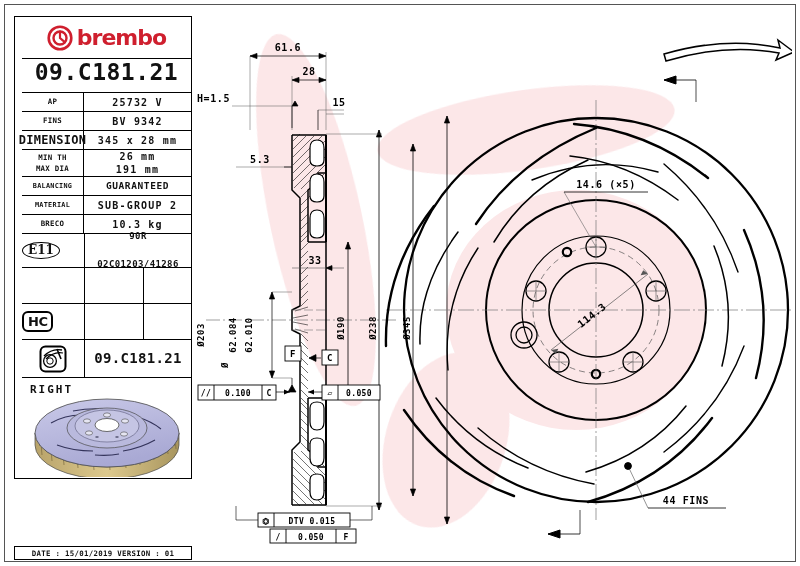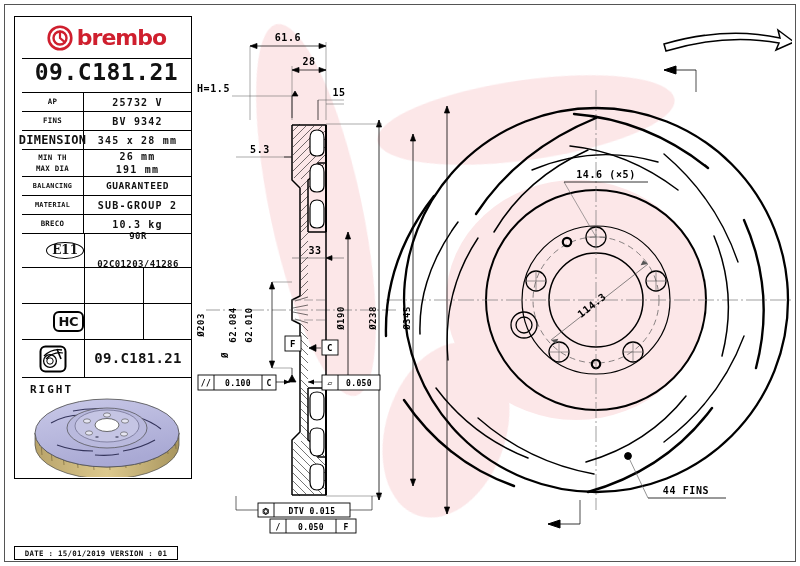--- a/index.html
+++ b/index.html
@@ -13,44 +13,44 @@
   .cL{width:62px;border-right:1.2px solid #000;box-sizing:border-box;display:flex;align-items:center;justify-content:center;
       font-size:7.4px;font-weight:bold;letter-spacing:.3px;text-align:center;line-height:1.25;padding:1px 0;}
   .cR{flex:1;display:flex;align-items:center;justify-content:center;font-size:10px;font-weight:bold;letter-spacing:1.2px;
       text-align:center;line-height:1.3;}
   .r-logo{height:42px;align-items:center;justify-content:center;}
   .r-code{height:34px;}
   .code-txt{width:100%;text-align:center;font-size:23px;font-weight:bold;letter-spacing:.5px;}
   .r-std{height:19px;}
   .r-two{height:27px;}
   .r-e11{height:34px;}
-  .cE{width:62px;border-right:1.2px solid #000;display:flex;align-items:center;justify-content:flex-end;}
+  .cE{width:62px;border-right:1.2px solid #000;display:flex;align-items:center;justify-content:flex-start;}
   .e11{display:inline-block;border:1.4px solid #000;border-radius:50%;padding:0px 5px;font-family:"DejaVu Serif",serif;
        font-size:12px;font-weight:bold;line-height:1.25;}
   .r-blank{height:36px;}
   .cB1{width:62px;border-right:1.2px solid #000;}
   .cB2{width:58px;border-right:1.2px solid #000;}
   .cB3{flex:1;}
   .r-hc{height:36px;}
   .hcbox{display:inline-block;border:2px solid #000;border-radius:6px;padding:1px 4px;font-size:13px;font-weight:bold;
          font-family:"DejaVu Sans",sans-serif;letter-spacing:-.5px;}
   .r-icon{height:38px;}
   .cI{width:62px;border-right:1.2px solid #000;display:flex;align-items:center;justify-content:center;}
   .r-photo{height:100px;position:relative;}
   .photo-label{position:absolute;left:8px;top:5px;font-size:11px;font-weight:bold;letter-spacing:2px;}
   .photo-wrap{position:absolute;left:0;top:14px;width:100%;height:86px;display:flex;align-items:center;justify-content:center;}
   
   .brembo{display:flex;align-items:center;gap:4px;}
   .brembo .mark{width:26px;height:26px;}
   .brembo .word{font-family:"DejaVu Sans",sans-serif;font-size:22px;font-weight:bold;color:#cf1f2e;letter-spacing:-1px;}
   
-  .datebar{position:absolute;left:14px;top:546px;width:164px;height:14px;border:1.2px solid #000;box-sizing:border-box;
+  .datebar{position:absolute;left:14px;top:546px;width:178px;height:14px;border:1.2px solid #000;box-sizing:border-box;
            display:flex;align-items:center;justify-content:center;font-size:7.4px;font-weight:bold;letter-spacing:.3px;}
   
-  .dwg{position:absolute;left:196px;top:0;width:596px;height:548px;}
+  .dwg{position:absolute;left:196px;top:10px;width:596px;height:548px;}
   svg{display:block;}
   .lbl{font-family:"DejaVu Sans Mono",monospace;font-size:10px;font-weight:bold;fill:#000;letter-spacing:.6px;}
   .lbl-s{font-family:"DejaVu Sans Mono",monospace;font-size:9px;font-weight:bold;fill:#000;letter-spacing:.5px;}
   .lbl-t{font-family:"DejaVu Sans Mono",monospace;font-size:8px;font-weight:bold;fill:#000;letter-spacing:.4px;}
 </style>
 </head>
 <body>
 
 <div id="sheet">
 

